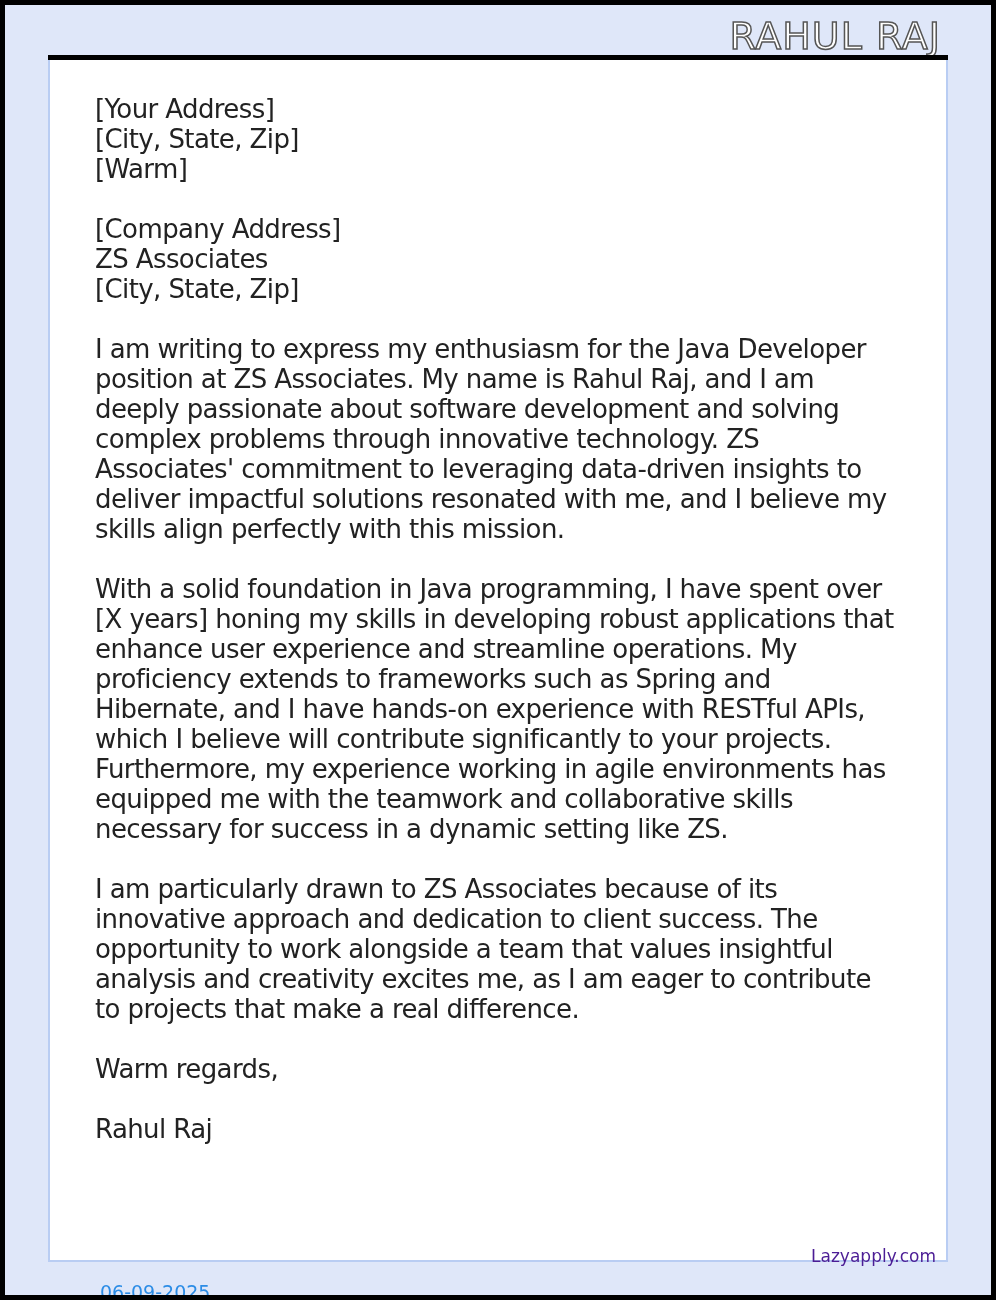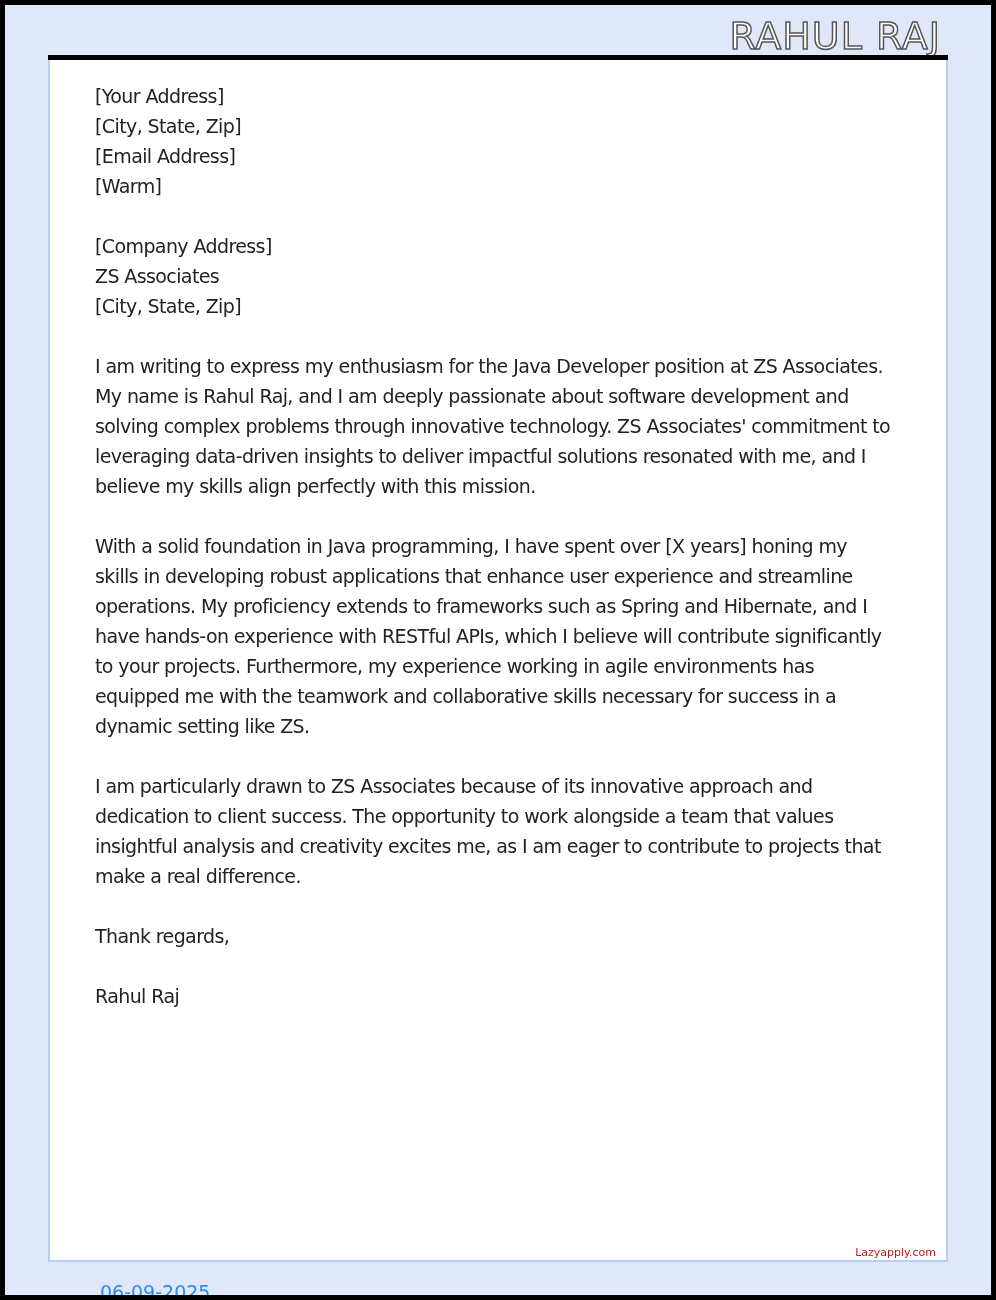--- a/index.html
+++ b/index.html
@@ -23,55 +23,54 @@
     line-height: 1;
   }
   .top-rule {
     position: absolute; left: 43px; top: 50px; width: 900px; height: 5px; background: #000;
   }
   .page {
     position: absolute; left: 43px; top: 55px; width: 896px; height: 1200px;
     background: #fff; border: 2px solid #b9cdf3; border-top: none;
   }
   .content {
-    position: absolute; left: 95px; top: 81px; width: 800px;
-    font-size: 19px; line-height: 30px; color: #222;
+    position: absolute; left: 95px; top: 94px; width: 800px;
+    font-size: 26px; line-height: 30px; color: #222;
     font-family: "DejaVu Sans", sans-serif;
     letter-spacing: -0.6px;
   }
   .content p { margin: 0 0 30px 0; }
   .line { display: block; }
   .footer-brand {
-    position: absolute; right: 55px; top: 1241px; font-size: 11px; color: #b91c1c;
+    position: absolute; right: 55px; top: 1241px; font-size: 17px; color: #4c1d95;
   }
   .date {
     position: absolute; left: 95px; top: 1276px; font-size: 19px; color: #2b8ce6;
   }
 </style>
 </head>
 <body>
 
 <div class="outer">
   <div class="name-title">RAHUL RAJ</div>
   <div class="top-rule"></div>
   <div class="page"></div>
   <div class="footer-brand">Lazyapply.com</div>
   <div class="date">06-09-2025</div>
 </div>
 
 <div class="content" style="position:absolute;">
   <p>
     <span class="line">[Your Address]</span>
     <span class="line">[City, State, Zip]</span>
-    <span class="line">[Email Address]</span>
     <span class="line">[Warm]</span>
   </p>
   <p>
     <span class="line">[Company Address]</span>
     <span class="line">ZS Associates</span>
     <span class="line">[City, State, Zip]</span>
   </p>
   <p>I am writing to express my enthusiasm for the Java Developer position at ZS Associates. My name is Rahul Raj, and I am deeply passionate about software development and solving complex problems through innovative technology. ZS Associates' commitment to leveraging data-driven insights to deliver impactful solutions resonated with me, and I believe my skills align perfectly with this mission.</p>
   <p>With a solid foundation in Java programming, I have spent over [X years] honing my skills in developing robust applications that enhance user experience and streamline operations. My proficiency extends to frameworks such as Spring and Hibernate, and I have hands-on experience with RESTful APIs, which I believe will contribute significantly to your projects. Furthermore, my experience working in agile environments has equipped me with the teamwork and collaborative skills necessary for success in a dynamic setting like ZS.</p>
   <p>I am particularly drawn to ZS Associates because of its innovative approach and dedication to client success. The opportunity to work alongside a team that values insightful analysis and creativity excites me, as I am eager to contribute to projects that make a real difference.</p>
-  <p>Thank regards,</p>
+  <p>Warm regards,</p>
   <p>Rahul Raj</p>
 </div>
 
 </body></html>

